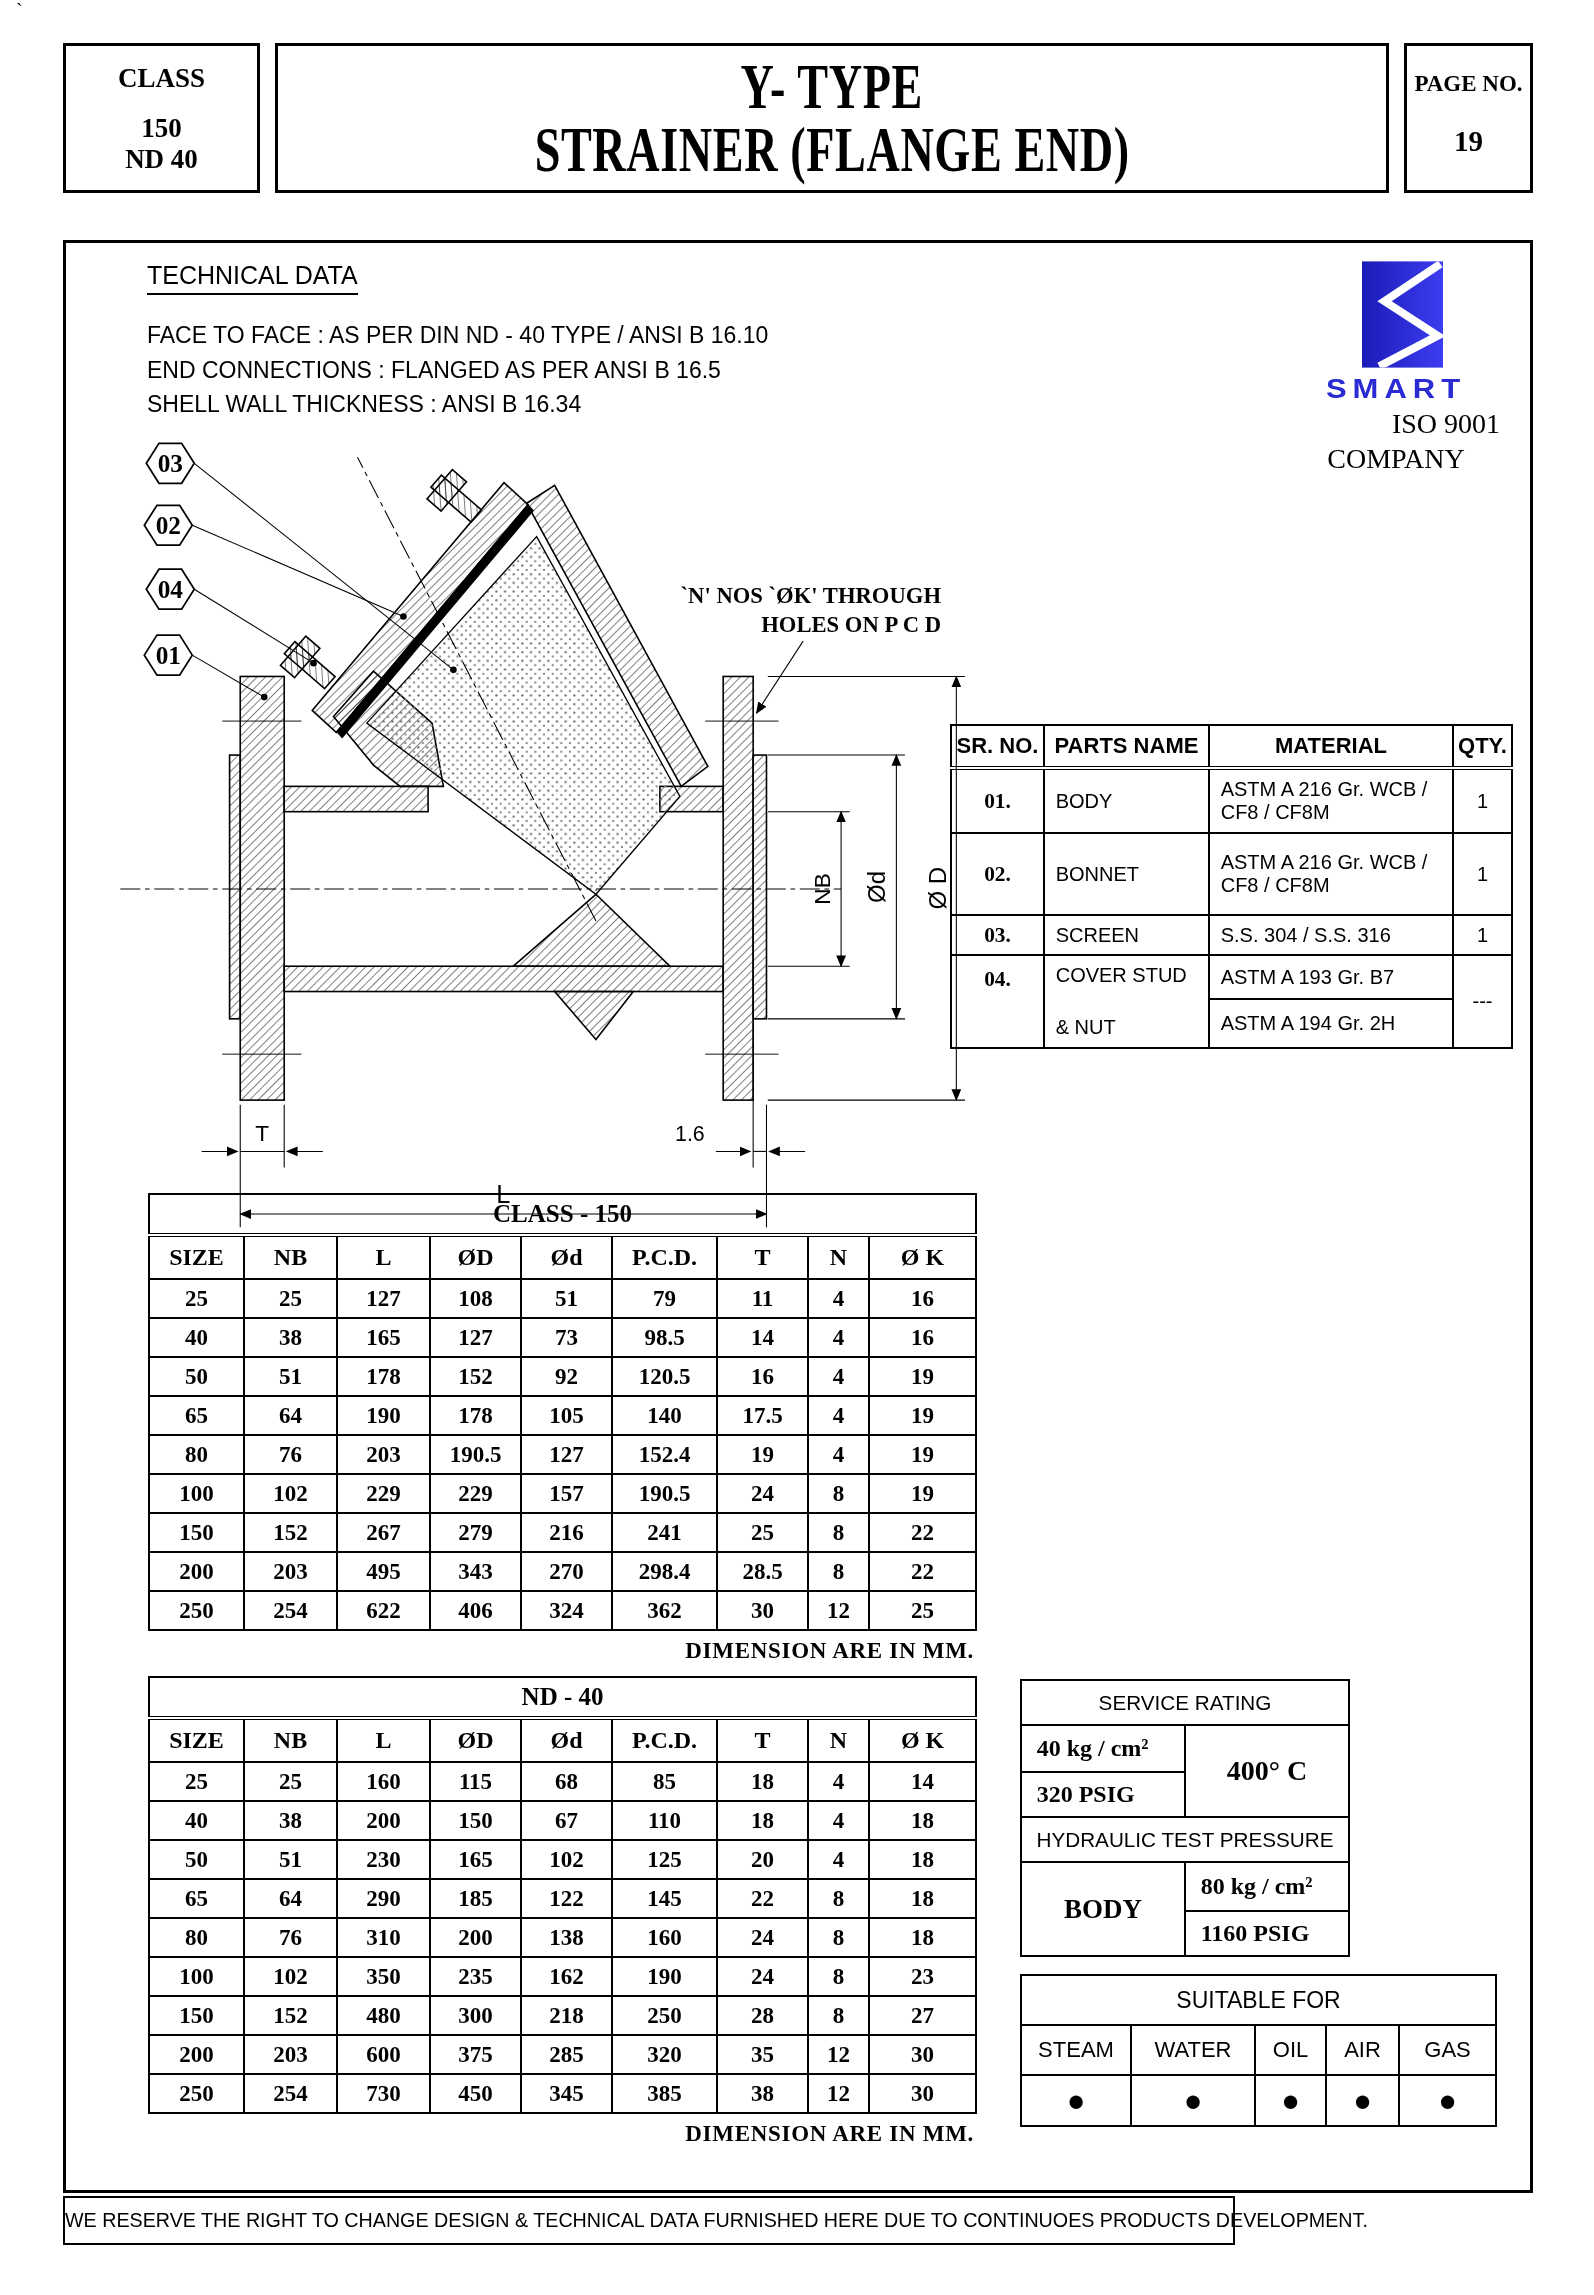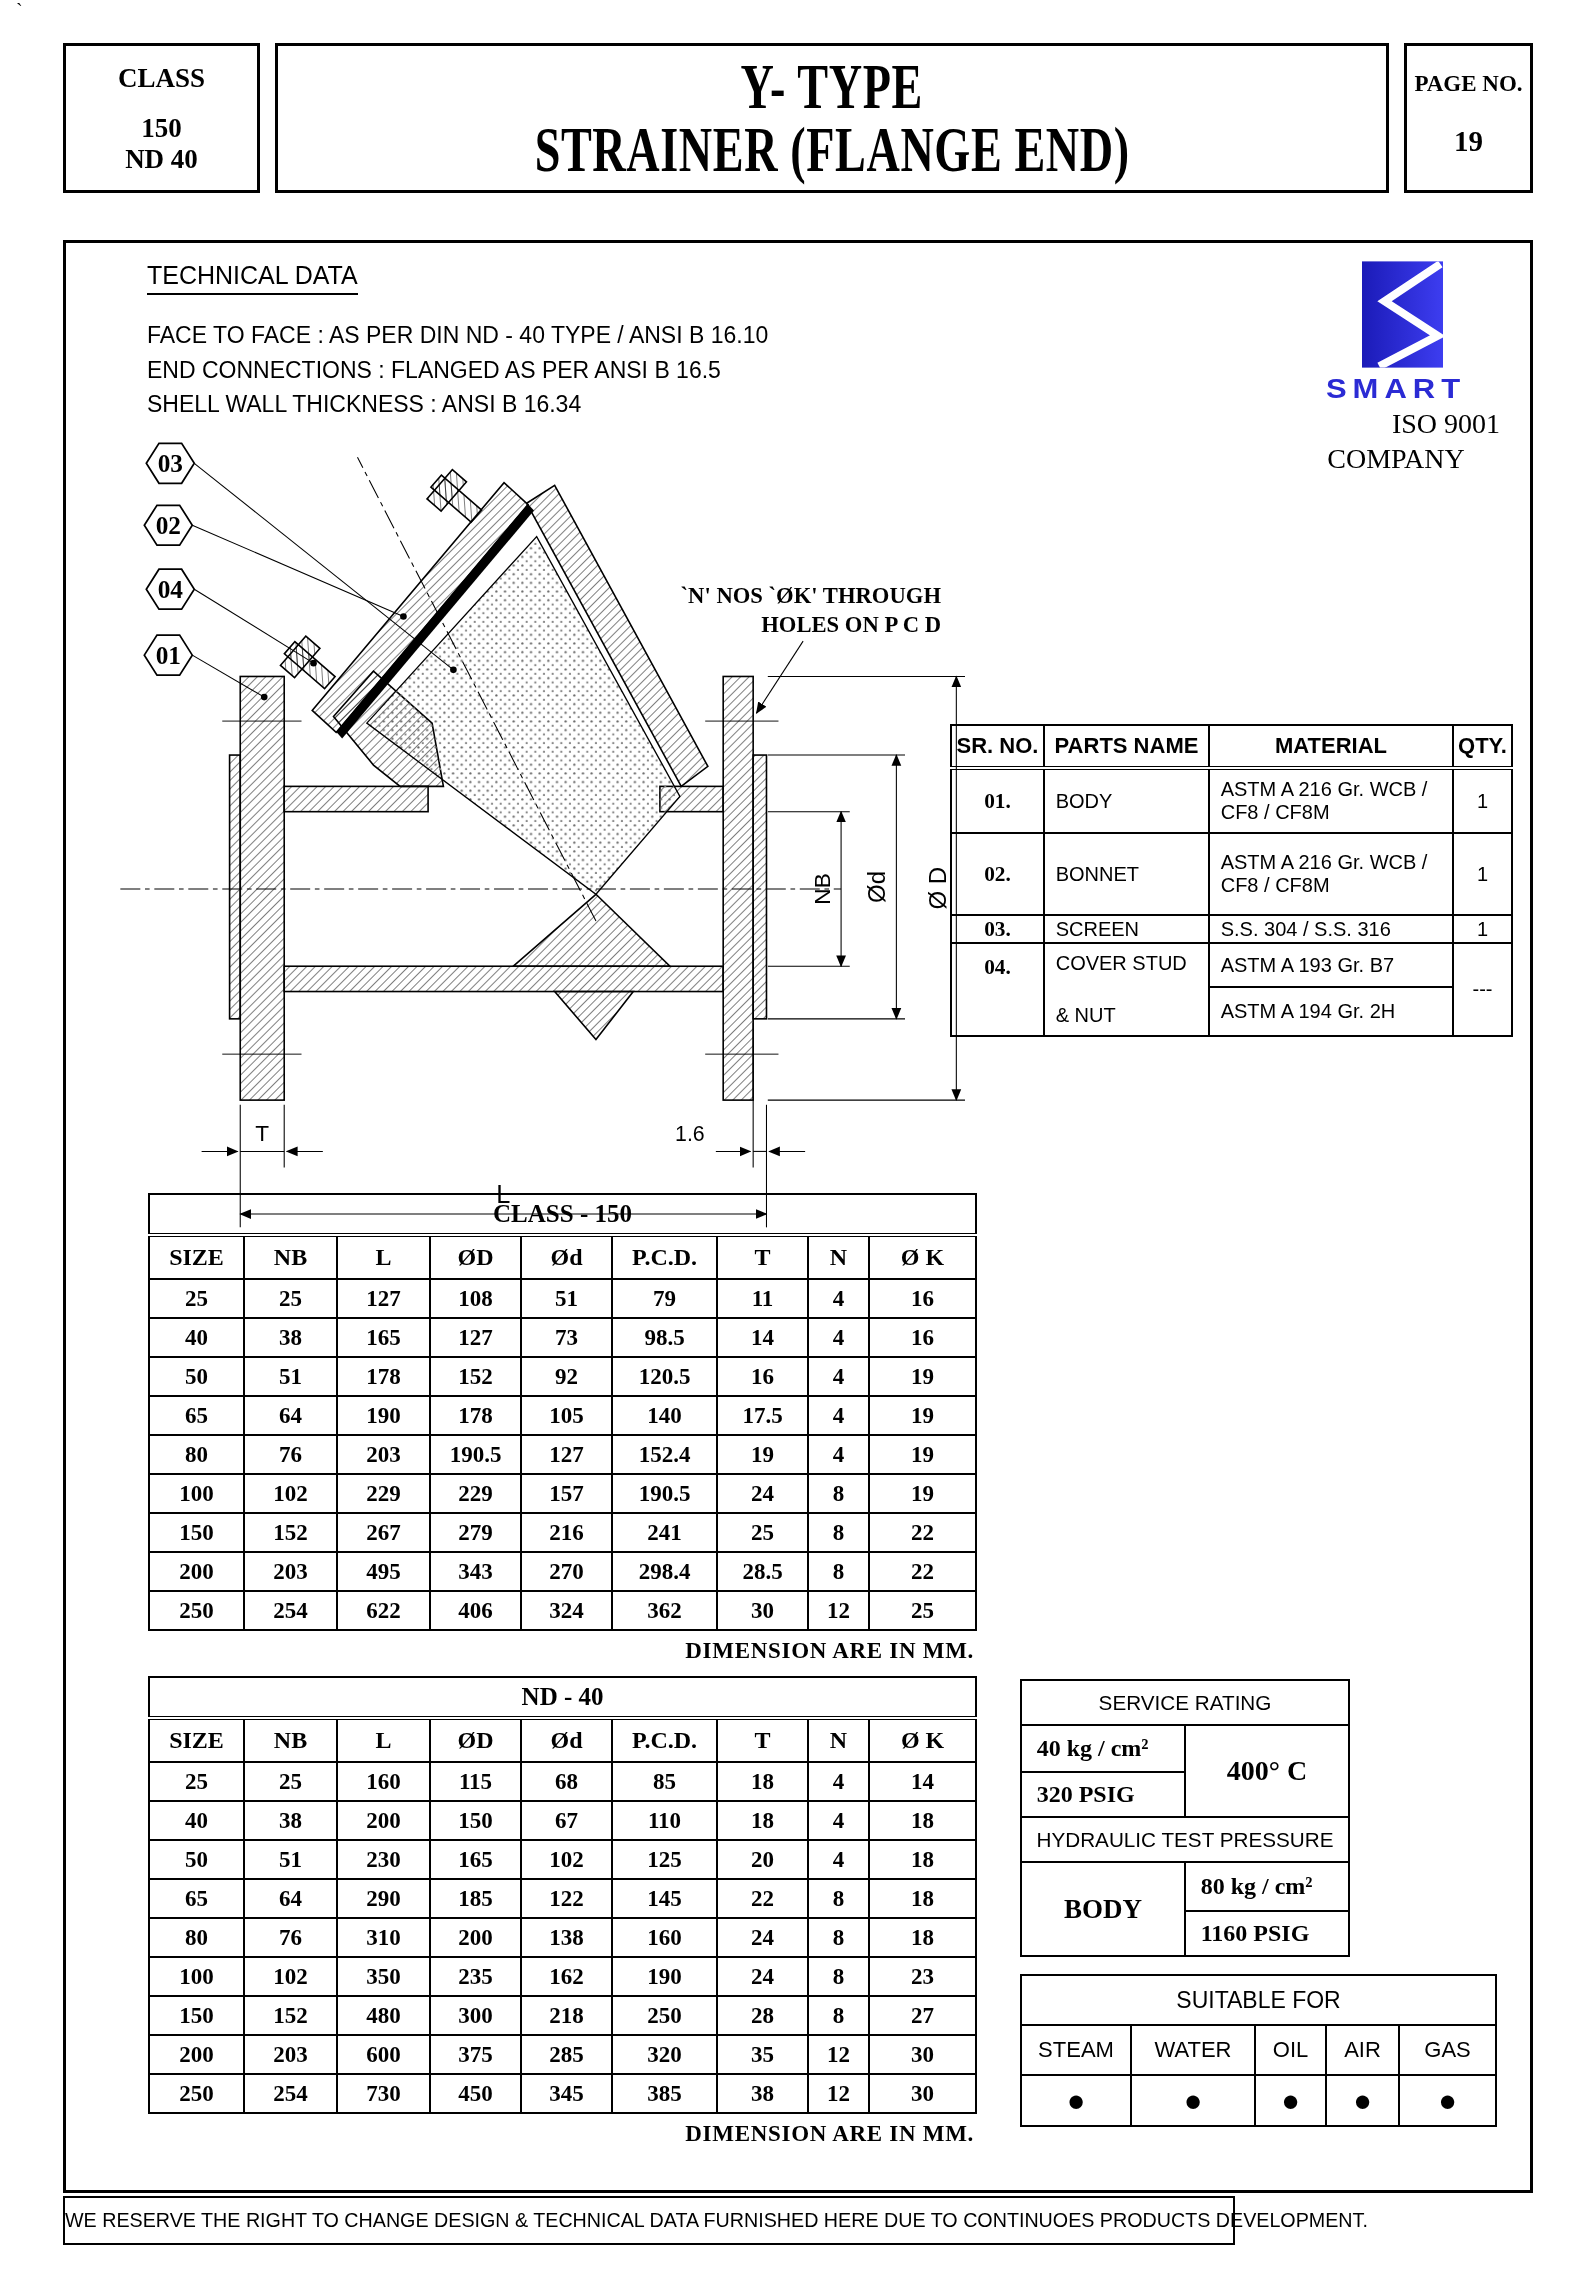--- a/index.html
+++ b/index.html
@@ -50,21 +50,21 @@
   td, th { border:2px solid #000; text-align:center; vertical-align:middle; overflow:hidden; }
 
   
   .parts { left:950px; top:724px; width:561px; border:2.7px solid #000; }
   .parts .hr td { height:43px; font-weight:bold; font-size:22px; border-bottom:4.7px double #000; }
   .parts td { font-family:"Liberation Sans",sans-serif; font-size:20px; }
   .parts td.sr { font-family:"Liberation Serif",serif; font-weight:bold; font-size:21.3px; }
   .parts td.nm, .parts td.mt { text-align:left; padding-left:10.7px; }
   .parts tr.r1 td { height:65px; }
   .parts tr.r2 td { height:82px; }
-  .parts tr.r3 td { height:28px; }
+  .parts tr.r3 td { height:40px; }
   .parts tr.r4a td { height:44px; }
   .parts tr.r4b td { height:49px; }
   .parts .nmwrap { display:flex; flex-direction:column; justify-content:space-between; height:75px; text-align:left; }
 
   
   .dim { width:826px; border:2.7px solid #000; font-weight:bold; }
   .dim .title td { height:41px; font-size:25px; border-bottom:4.7px double #000; }
   .dim .heads td { height:44px; font-size:24px; }
   .dim tbody td { height:39px; font-size:23px; }
   .t150 { left:148px; top:1193px; }

